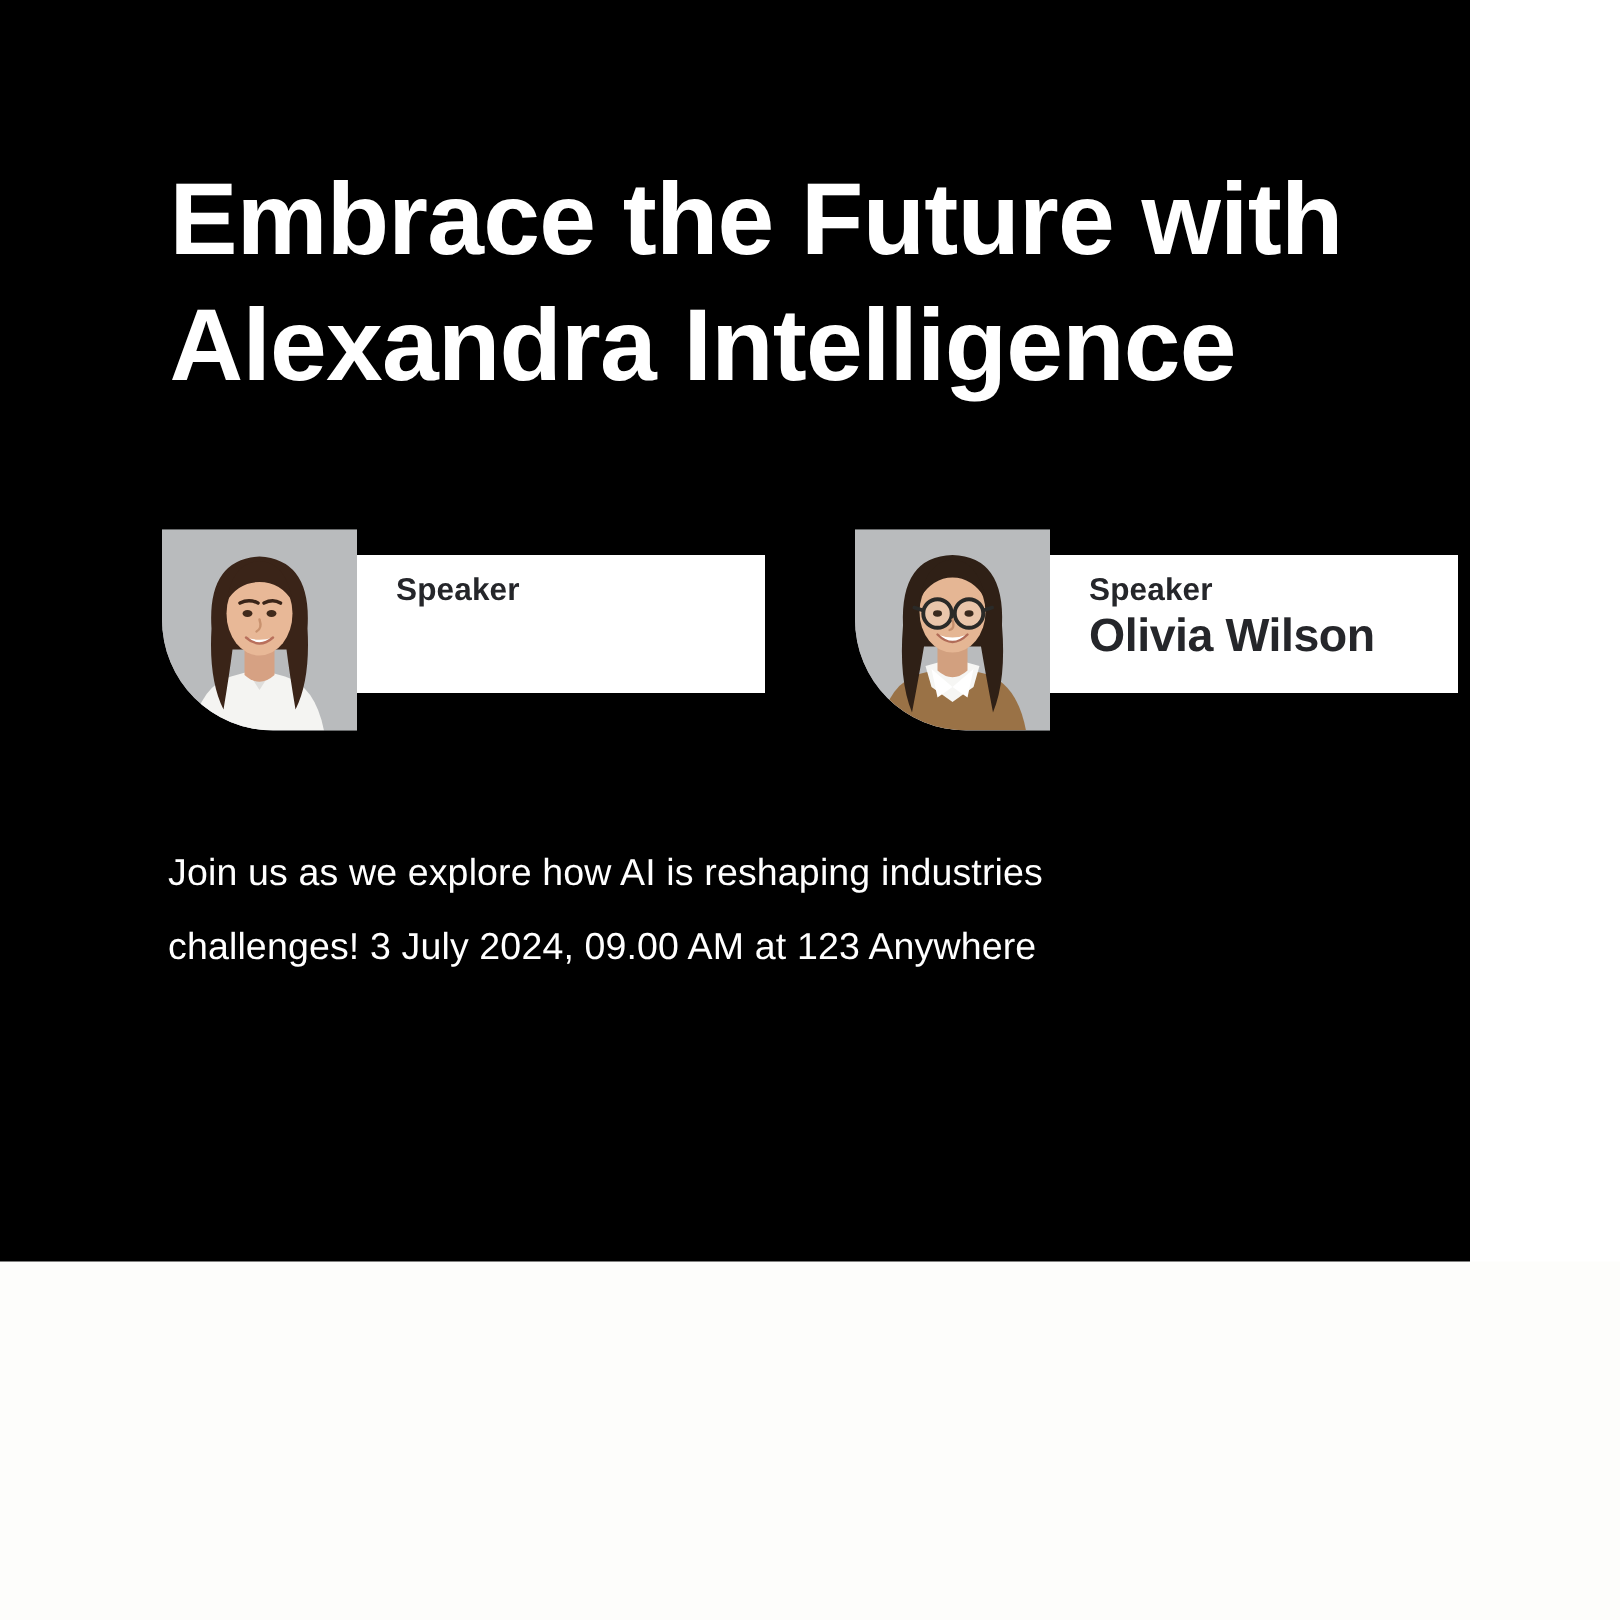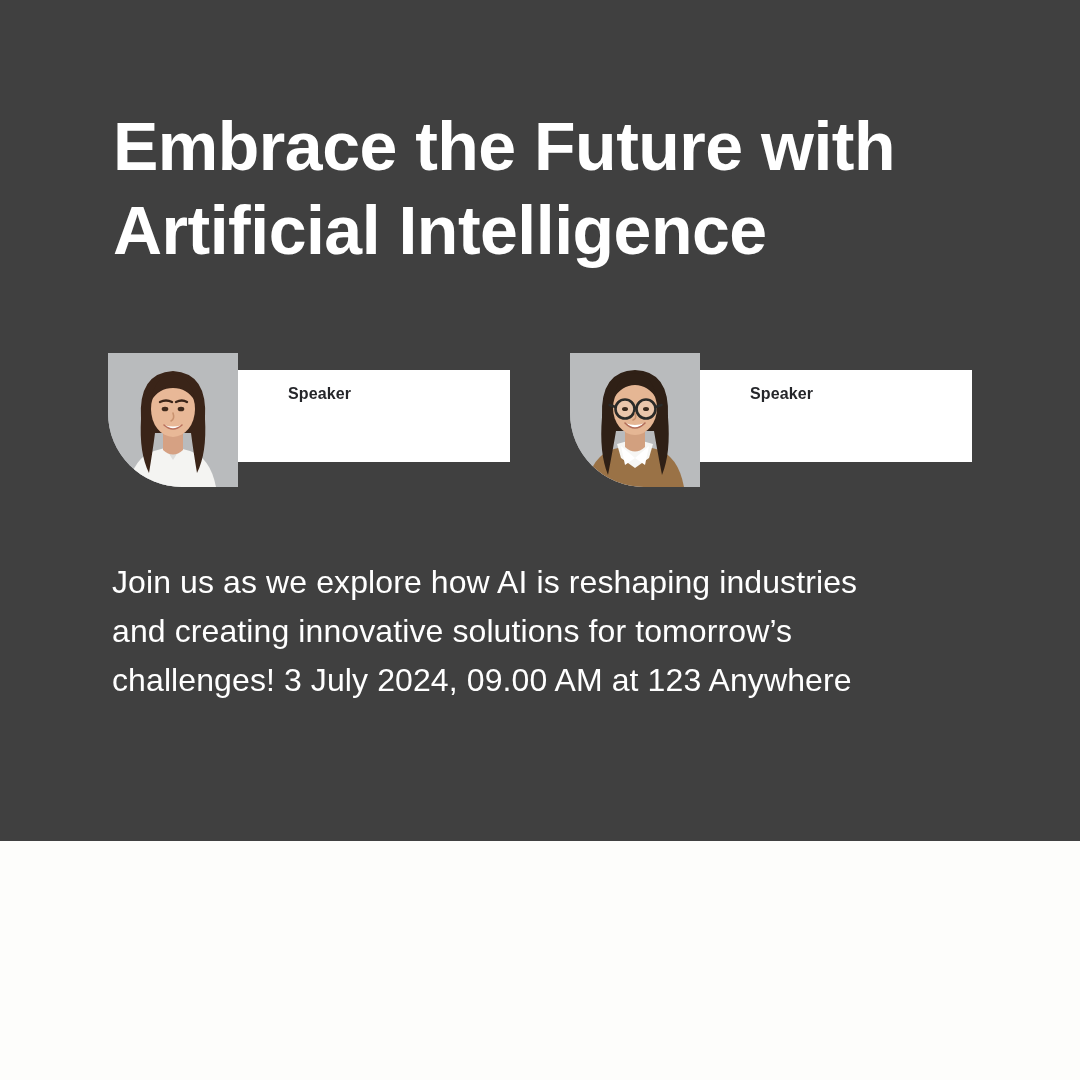--- a/index.html
+++ b/index.html
@@ -6,22 +6,22 @@
   * { margin:0; padding:0; box-sizing:border-box; }
 
   html, body {
     width:1080px; height:1080px;
     font-family:"Liberation Sans", sans-serif;
     overflow:hidden;
   }
 
   #poster {
     position:relative;
-    width:1080px; height:1080px;
-    background:#404040;
+    width:980px; height:1080px;
+    background:#000000;
   }
 
   
   #headline {
     position:absolute;
     left:113px; top:104px;
     width:900px;
     color:#ffffff;
     font-size:68px;
     font-weight:700;
@@ -53,44 +53,43 @@
     height:92px;
     background:#ffffff;
     z-index:1;
     padding:14px 0 0 26px;
   }
   #speaker-card-0 .speaker-plate { width:272px; }
   #speaker-card-1 .speaker-plate { width:272px; }
 
   .speaker-role {
     display:block;
-    font-size:16px;
+    font-size:21px;
     font-weight:600;
     color:#25262a;
     line-height:20px;
     letter-spacing:0.1px;
-    margin-left:24px;
   }
   .speaker-name {
     display:block;
     font-size:31px;
     font-weight:700;
     color:#25262a;
     line-height:40px;
     letter-spacing:-0.3px;
     white-space:nowrap;
   }
 
   
   #body-copy {
     position:absolute;
     left:112px; top:558px;
     width:862px;
     color:#ffffff;
-    font-size:32px;
+    font-size:25px;
     font-weight:500;
     line-height:49px;
     letter-spacing:0.1px;
   }
   #body-copy .ln { display:block; white-space:nowrap; }
 
   
   #footer {
     position:absolute;
     left:0; top:841px;
@@ -98,21 +97,21 @@
     background:#fdfdfb;
   }
 </style>
 </head>
 <body>
 
 <div id="poster">
 
   <h1 id="headline">
     <span class="ln">Embrace the Future with</span>
-    <span class="ln">Artificial Intelligence</span>
+    <span class="ln">Alexandra Intelligence</span>
   </h1>
 
   <div class="speaker-card" id="speaker-card-0">
     <div class="speaker-plate">
       <span class="speaker-role">Speaker</span>
     </div>
     <div class="speaker-photo">
       <svg viewBox="0 0 130 134" preserveAspectRatio="xMidYMid slice" aria-hidden="true">
         <rect x="0" y="0" width="130" height="134" fill="#b9bbbd"></rect>
 
@@ -136,20 +135,21 @@
         <path d="M65 60 q2 6 -2 8" stroke="#c9926f" stroke-width="1.6" fill="none" stroke-linecap="round"></path>
         <path d="M56 72 q9 8 18 0 q-9 3 -18 0 z" fill="#ffffff"></path>
         <path d="M56 72 q9 8 18 0" stroke="#b9705c" stroke-width="1.6" fill="none" stroke-linecap="round"></path>
       </svg>
     </div>
   </div>
 
   <div class="speaker-card" id="speaker-card-1">
     <div class="speaker-plate">
       <span class="speaker-role">Speaker</span>
+      <span class="speaker-name">Olivia Wilson</span>
     </div>
     <div class="speaker-photo">
       <svg viewBox="0 0 130 134" preserveAspectRatio="xMidYMid slice" aria-hidden="true">
         <rect x="0" y="0" width="130" height="134" fill="#b9bbbd"></rect>
 
         <path d="M16 134 q6 -32 28 -38 l21 -5 l21 5 q22 6 28 38 z" fill="#9a7246"></path>
 
         <path d="M47 91 l18 -5 l18 5 l-4 14 l-14 10 l-14 -10 z" fill="#f6f6f4"></path>
         <path d="M51 93 l14 12 l-10 7 z" fill="#ffffff"></path>
         <path d="M79 93 l-14 12 l10 7 z" fill="#ffffff"></path>
@@ -173,21 +173,20 @@
 
         <path d="M65 60 q2 6 -2 7" stroke="#c48f6d" stroke-width="1.5" fill="none" stroke-linecap="round"></path>
         <path d="M55 70 q10 10 20 0 q-10 4 -20 0 z" fill="#ffffff"></path>
         <path d="M55 70 q10 10 20 0" stroke="#b16c58" stroke-width="1.6" fill="none" stroke-linecap="round"></path>
       </svg>
     </div>
   </div>
 
   <p id="body-copy">
     <span class="ln">Join us as we explore how AI is reshaping industries</span>
-    <span class="ln">and creating innovative solutions for tomorrow’s</span>
     <span class="ln">challenges! 3 July 2024, 09.00 AM at 123 Anywhere</span>
   </p>
 
   <div id="footer">
 
     
 
     
 
     

